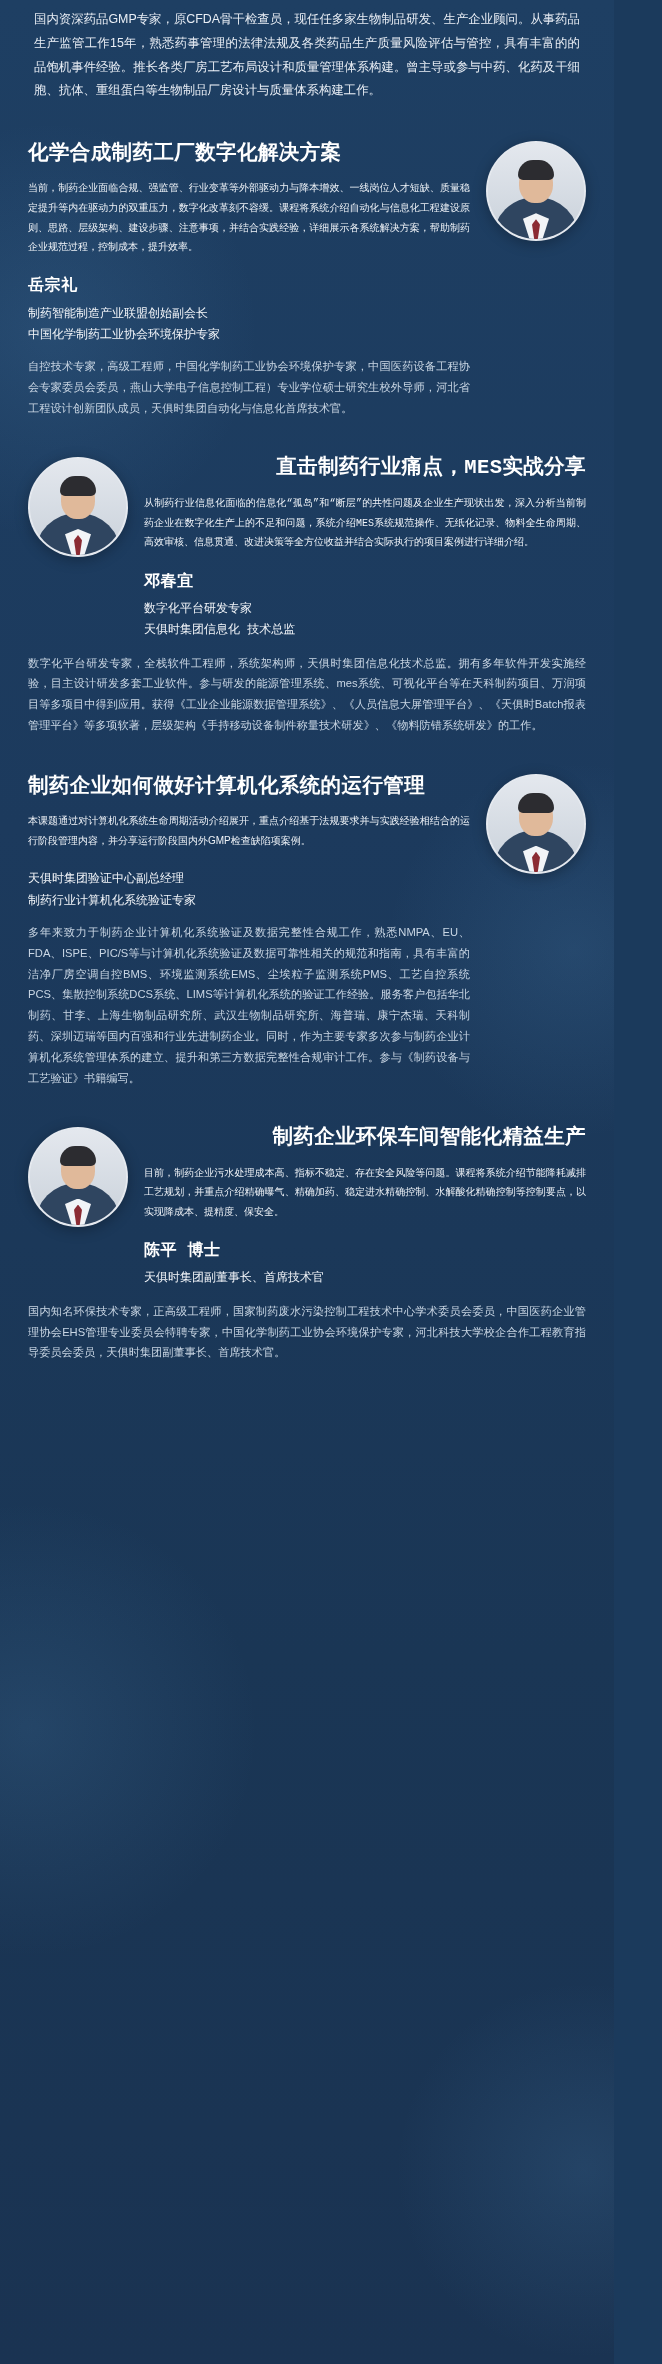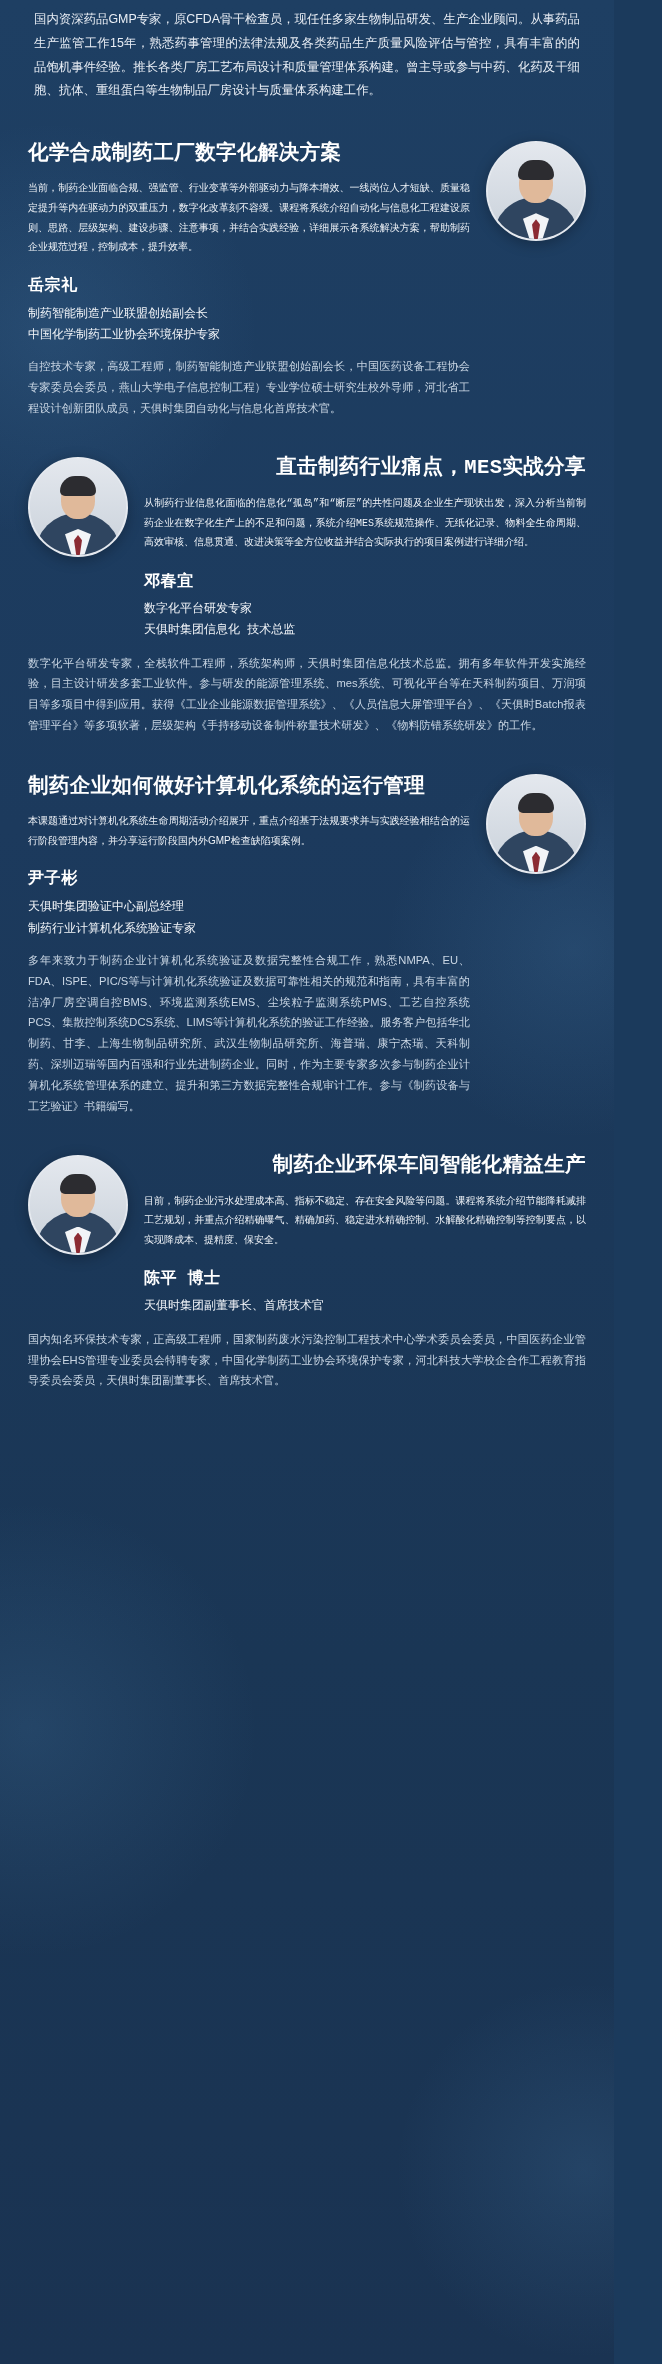--- a/index.html
+++ b/index.html
@@ -191,21 +191,21 @@
         <div class="ph-hair"></div>
       </div>
       <div class="card-inner">
         <div class="headline">化学合成制药工厂数字化解决方案</div>
         <div class="body">当前，制药企业面临合规、强监管、行业变革等外部驱动力与降本增效、一线岗位人才短缺、质量稳定提升等内在驱动力的双重压力，数字化改革刻不容缓。课程将系统介绍自动化与信息化工程建设原则、思路、层级架构、建设步骤、注意事项，并结合实践经验，详细展示各系统解决方案，帮助制药企业规范过程，控制成本，提升效率。</div>
         <div class="name">岳宗礼</div>
         <div class="roles">
           <span class="role-line">制药智能制造产业联盟创始副会长</span>
           <span class="role-line">中国化学制药工业协会环境保护专家</span>
         </div>
-        <div class="bio">自控技术专家，高级工程师，制药智能制造产业联盟创始副会长，中国医药设备工程协会专家委员会委员，燕山大学电子信息控制工程）专业学位硕士研究生校外导师，河北省工程设计创新团队成员，天俱时集团自动化与信息化首席技术官。</div>
+        <div class="bio">自控技术专家，高级工程师，中国化学制药工业协会环境保护专家，中国医药设备工程协会专家委员会委员，燕山大学电子信息控制工程）专业学位硕士研究生校外导师，河北省工程设计创新团队成员，天俱时集团自动化与信息化首席技术官。</div>
       </div>
     </div>
   </div>
 
   <div class="section">
     <div class="card pl">
       <div class="portrait">
         <div class="ph-bg"></div>
         <div class="ph-body"></div>
         <div class="ph-shirt"></div>
@@ -232,21 +232,20 @@
         <div class="ph-bg"></div>
         <div class="ph-body"></div>
         <div class="ph-shirt"></div>
         <div class="ph-tie"></div>
         <div class="ph-head"></div>
         <div class="ph-hair"></div>
       </div>
       <div class="card-inner">
         <div class="headline">制药企业如何做好计算机化系统的运行管理</div>
         <div class="body">本课题通过对计算机化系统生命周期活动介绍展开，重点介绍基于法规要求并与实践经验相结合的运行阶段管理内容，并分享运行阶段国内外GMP检查缺陷项案例。</div>
-        <div class="name">尹子彬</div>
         <div class="roles">
           <span class="role-line">天俱时集团验证中心副总经理</span>
           <span class="role-line">制药行业计算机化系统验证专家</span>
         </div>
         <div class="bio">多年来致力于制药企业计算机化系统验证及数据完整性合规工作，熟悉NMPA、EU、FDA、ISPE、PIC/S等与计算机化系统验证及数据可靠性相关的规范和指南，具有丰富的洁净厂房空调自控BMS、环境监测系统EMS、尘埃粒子监测系统PMS、工艺自控系统PCS、集散控制系统DCS系统、LIMS等计算机化系统的验证工作经验。服务客户包括华北制药、甘李、上海生物制品研究所、武汉生物制品研究所、海普瑞、康宁杰瑞、天科制药、深圳迈瑞等国内百强和行业先进制药企业。同时，作为主要专家多次参与制药企业计算机化系统管理体系的建立、提升和第三方数据完整性合规审计工作。参与《制药设备与工艺验证》书籍编写。</div>
       </div>
     </div>
   </div>
 
   <div class="section">

